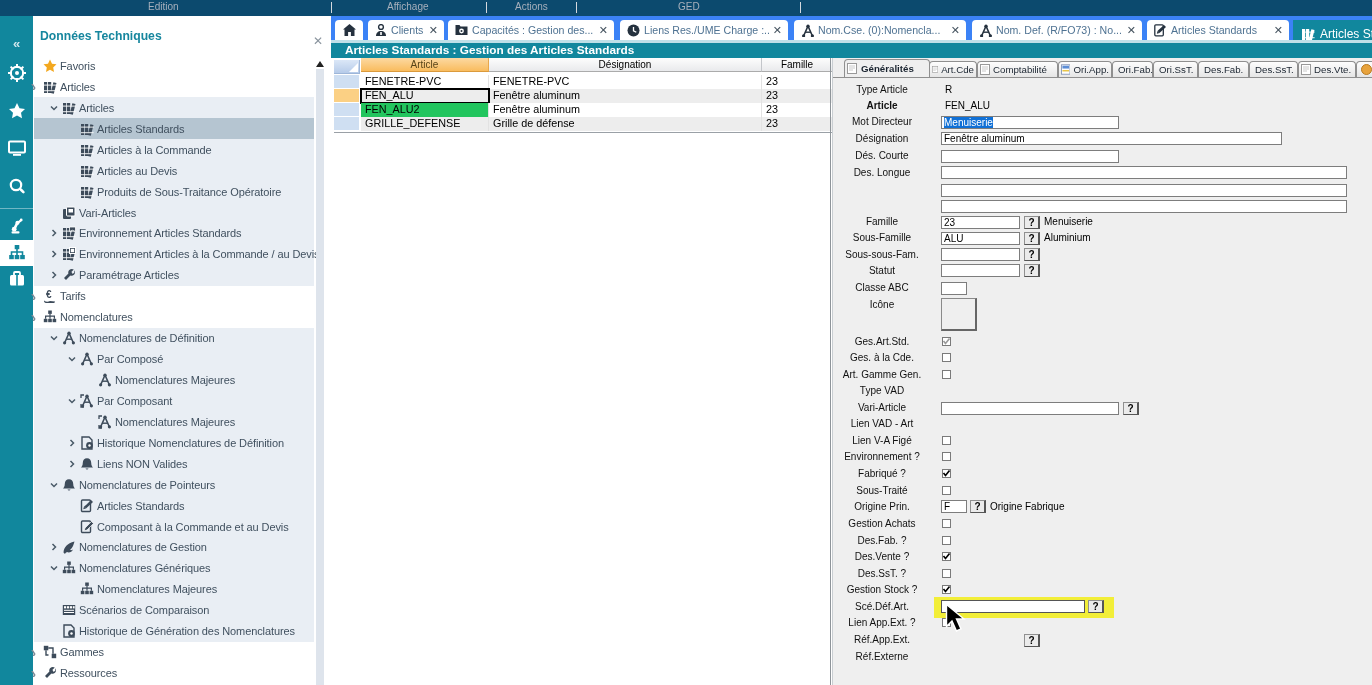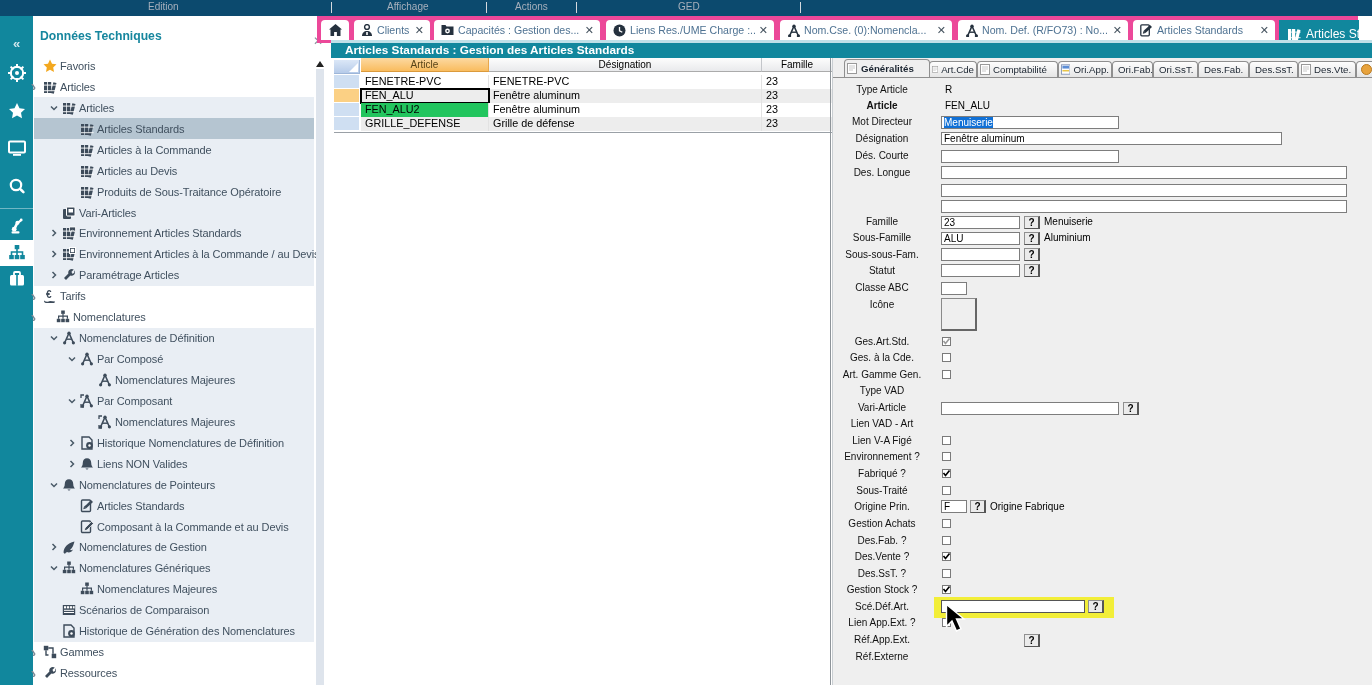--- a/index.html
+++ b/index.html
@@ -10,21 +10,21 @@
 #leftpanel{position:absolute;top:16px;left:33px;width:300px;height:669px;background:#fff}
 #lptitle{position:absolute;top:13px;left:7px;font-size:12.2px;font-weight:bold;color:#16869e}
 #lpclose{position:absolute;top:18px;left:280px;font-size:12px;color:#8a949e}
 .trow{position:absolute;left:1px;width:280px;height:21px;display:flex;align-items:center;font-size:11px;letter-spacing:-0.1px;color:#40505f;white-space:nowrap}
 .bgl{background:#e9eef4}
 .bgsel{background:#b5c5d1}
 .chev{width:17px;flex:none;display:flex;align-items:center;justify-content:center}
 .ticon{width:14px;height:14px;flex:none;margin-right:3px}
 .txt{white-space:nowrap}
 #treescroll{position:absolute;top:53px;left:283px;width:8px;height:616px;background:#dee4ec}
-#tabbar{position:absolute;top:16px;left:317px;width:1041px;height:27px;background:#ec4899}
+#tabbar{position:absolute;top:16px;left:331px;width:1041px;height:27px;background:#3b82f6}
 .wtab{position:absolute;top:4px;height:20px;background:#fff;border-radius:4px 4px 0 0;display:flex;align-items:center;font-size:10.6px;color:#4e7292}
 .wtab .cl{color:#44525e;font-size:11px}
 .wtab span{white-space:nowrap}
 #tealbar{position:absolute;top:43px;left:331px;width:1041px;height:15px;background:#11879d;color:#fff;font-size:11.8px;font-weight:600}
 #cyanstrip{position:absolute;top:40px;left:331px;width:1041px;height:3px;background:#bfe0e8}
 #grid{position:absolute;top:58px;left:334px;width:498px;height:627px;background:#fff}
 .gh{position:absolute;height:14px;border-right:1px solid #c3c6ca;border-bottom:1px solid #ababab;background:linear-gradient(#fdfdfd,#e9eaec);font-size:10px;color:#000;text-align:center;line-height:13px}
 .gcell{position:absolute;height:14px;font-size:10.8px;color:#000;line-height:13px;padding-left:4px;border-right:1px solid #e2e2e2;white-space:nowrap;overflow:hidden}
 .glead{position:absolute;left:0;width:26px;height:14px;background:linear-gradient(#e0eaf8,#c4d5ee);border-right:1px solid #fff;border-bottom:1px solid #fff}
 #form{position:absolute;top:58px;left:833px;width:539px;height:627px;background:#efefef}
@@ -236,21 +236,21 @@
       </div>
       <div style="position:absolute;top:276.7px;left:-3px;width:6px;height:7px;overflow:hidden;color:#7a8a96;font-size:8px">❯</div>
       <div class="trow" style="top:269.7px;padding-left:9px">
         <svg class="ticon" width="14" height="14" viewBox="0 0 14 14" style="">
           <text x="3" y="9" font-size="10" font-weight="bold" fill="#3d4b5a" font-family="Liberation Sans">€</text>
           <path d="M1 11.5c2 1.5 4 1.5 6 .5l5 .5c0 1-1 1.5-2 1.5H3c-1.5 0-2-1-2-2.5z" fill="#3d4b5a"></path>
         </svg>
         <span class="txt">Tarifs</span>
       </div>
       <div style="position:absolute;top:297.7px;left:-3px;width:6px;height:7px;overflow:hidden;color:#7a8a96;font-size:8px">❯</div>
-      <div class="trow" style="top:290.7px;padding-left:22px">
+      <div class="trow" style="top:290.7px;padding-left:9px">
         <svg class="ticon" width="14" height="14" viewBox="0 0 14 14" style="">
           <rect x="5.2" y="0.5" width="3.6" height="3.4" fill="#3d4b5a"></rect>
           <path d="M7 4v2.2M2.6 8.8V6.2h8.8v2.6M7 6.2v2.6" stroke="#3d4b5a" stroke-width="1.2" fill="none"></path>
           <rect x="0.8" y="8.8" width="3.6" height="3.4" fill="#3d4b5a"></rect>
           <rect x="5.2" y="8.8" width="3.6" height="3.4" fill="#3d4b5a"></rect>
           <rect x="9.6" y="8.8" width="3.6" height="3.4" fill="#3d4b5a"></rect>
         </svg>
         <span class="txt">Nomenclatures</span>
       </div>
       <div class="trow bgl" style="top:311.6px;padding-left:11px">

